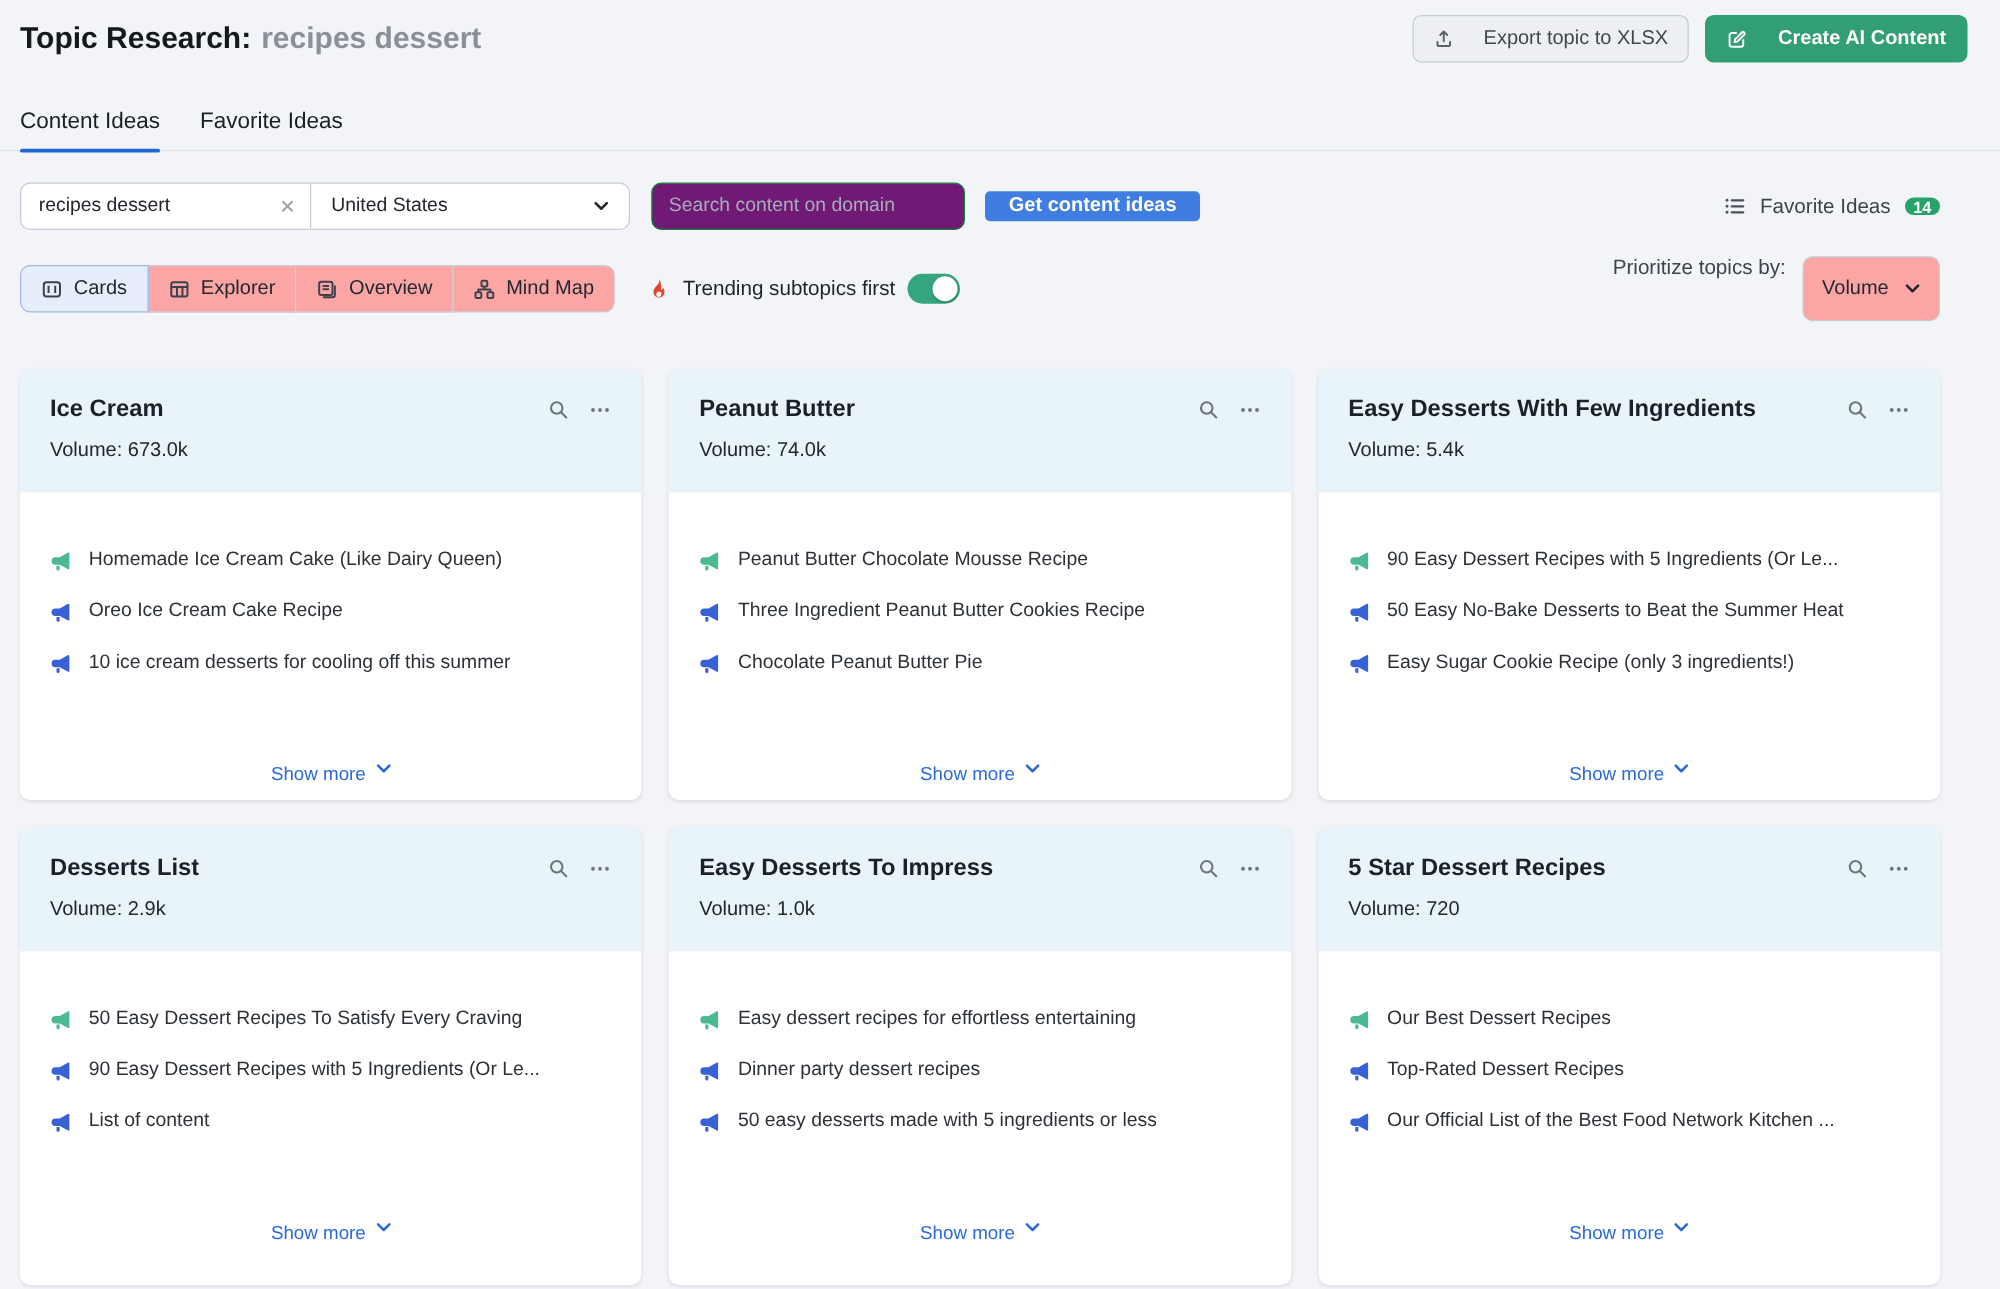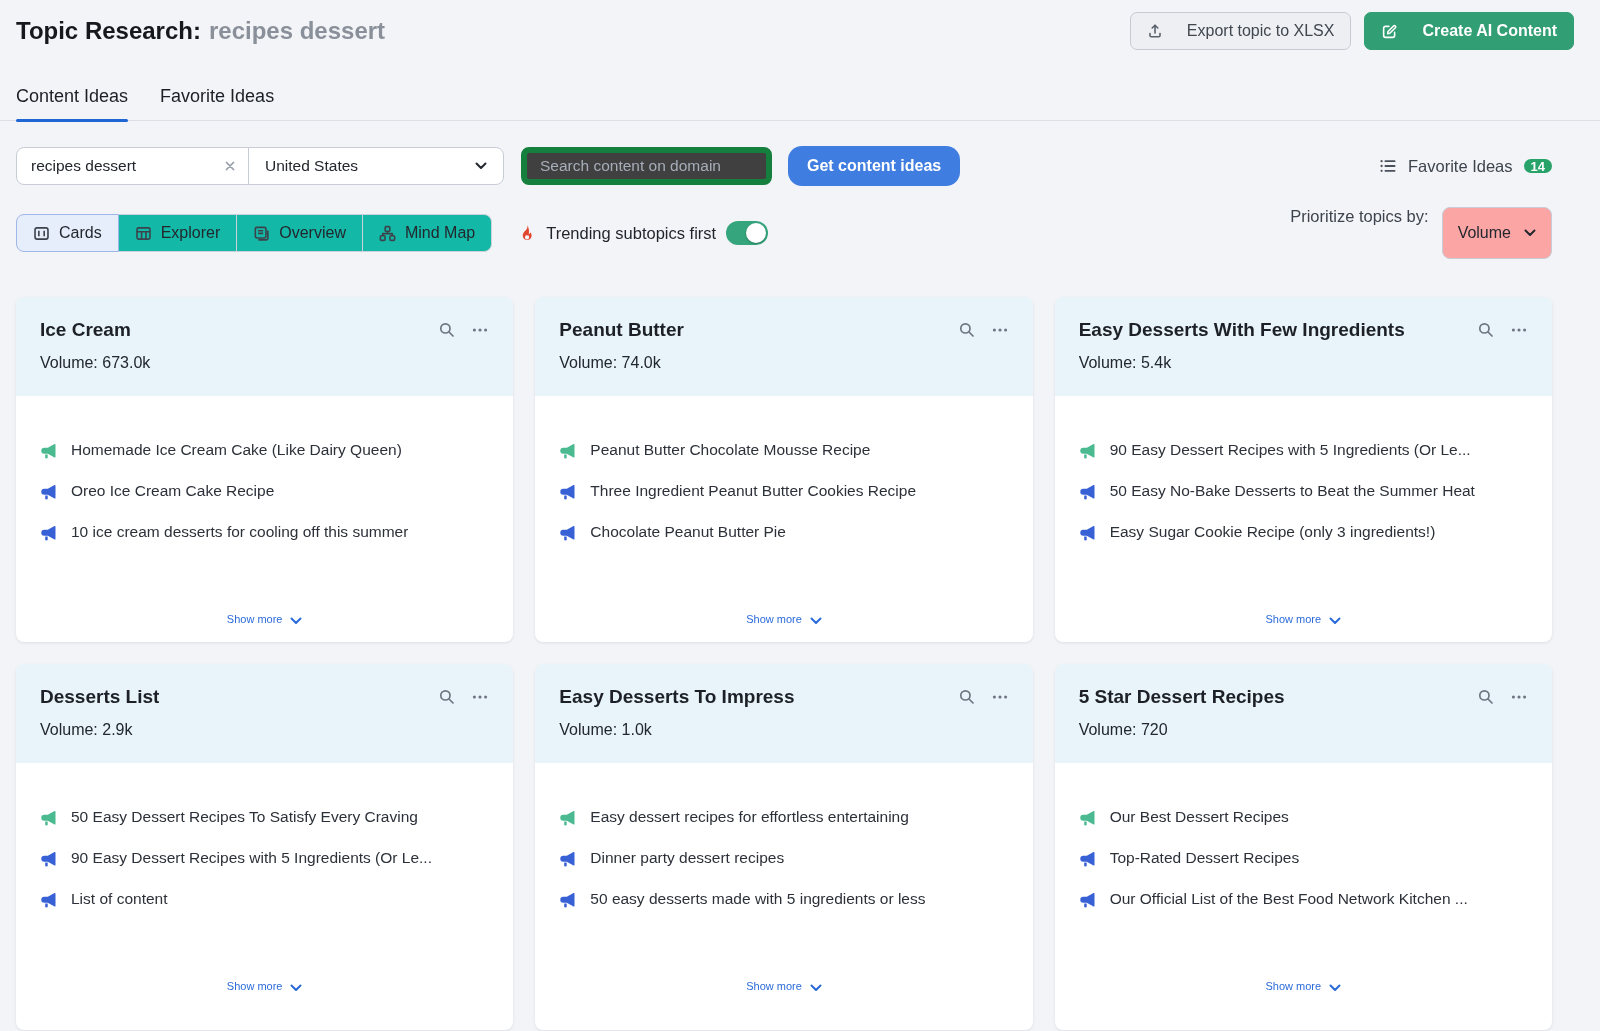--- a/index.html
+++ b/index.html
@@ -29,33 +29,33 @@
   .tab.active::after { content:""; position:absolute; left:0; right:0; bottom:-2px; height:3px;
                        background:#1f66d5; border-radius:2px; }
 
   
   .filter-row { display:flex; align-items:center; padding:0 48px 0 16px; margin-top:25px; }
   .query-group { display:flex; height:38px; background:#fff; border:1px solid #c7ccd6; border-radius:8px; overflow:hidden; }
   .query-input { display:flex; align-items:center; justify-content:space-between; width:232px;
                  padding:0 12px 0 14px; border-right:1px solid #c7ccd6; font-size:15.5px; color:#22262c; cursor:text; }
   .country-select { display:flex; align-items:center; justify-content:space-between; width:254px;
                     padding:0 16px; font-size:15.5px; color:#22262c; cursor:pointer; }
-  .domain-input { margin-left:17px; width:251px; height:38px; background:#404040; border:6px solid #15803d;
+  .domain-input { margin-left:17px; width:251px; height:38px; background:#701a75; border:1px solid #15803d;
                   border-radius:8px; display:flex; align-items:center; padding:0 13px;
                   color:#a6adb9; font-size:15.5px; cursor:text; }
-  .get-ideas-btn { margin-left:16px; height:40px; padding:0 19px; background:#3f7de0; color:#fff;
-                   border:none; border-radius:14px; font-size:16px; font-weight:600; cursor:pointer; }
+  .get-ideas-btn { margin-left:16px; height:24px; padding:0 19px; background:#3f7de0; color:#fff;
+                   border:none; border-radius:4px; font-size:16px; font-weight:600; cursor:pointer; }
   .fav-ideas { margin-left:auto; display:flex; align-items:center; gap:11px; font-size:16.5px; color:#3e444d; cursor:pointer; }
   .badge { background:#27a36a; color:#fff; border-radius:999px; height:14px; min-width:27px; padding:0 7px;
            font-size:13px; font-weight:700; display:flex; align-items:center; justify-content:center; }
 
   
   .view-row { display:flex; align-items:center; padding:0 48px 0 16px; margin-top:21px; }
   .segmented { display:flex; }
-  .segment { display:flex; align-items:center; gap:9px; height:38px; padding:0 16px; background:#14b8a6;
+  .segment { display:flex; align-items:center; gap:9px; height:38px; padding:0 16px; background:#fca5a5;
              border:1px solid #ccd0d9; margin-left:-1px; font-size:16px; color:#23272e; cursor:pointer; }
   .segment:first-child { border-radius:8px 0 0 8px; margin-left:0; }
   .segment:last-child { border-radius:0 8px 8px 0; }
   .segment.active { background:#e7eefb; border-color:#9fb6e8; z-index:1; }
   .segment .seg-icon { color:#3c424b; }
   .trending { display:flex; align-items:center; gap:10px; margin-left:26px; font-size:16.5px; color:#1f242b; }
   .toggle { width:42px; height:24px; border-radius:12px; background:#35a57d; position:relative; cursor:pointer; }
   .toggle .knob { position:absolute; top:2px; right:2px; width:20px; height:20px; border-radius:50%;
                   background:#fff; box-shadow:0 1px 2px rgba(0,0,0,.25); }
   .prioritize { margin-left:auto; display:flex; align-items:flex-start; gap:13px; font-size:16.5px; color:#3e444d; }
@@ -73,22 +73,22 @@
   .card-actions { display:flex; align-items:center; gap:15px; color:#6f7580; }
   .icon-btn { cursor:pointer; display:flex; }
   .card-volume { margin-top:13px; font-size:16px; color:#23272e; }
   .card-body { flex:1; display:flex; flex-direction:column; padding:44px 24px 22px; }
   .headline { display:flex; align-items:flex-start; gap:13px; margin-bottom:21px; font-size:15.5px;
               line-height:20px; color:#2c3139; white-space:nowrap; overflow:hidden; cursor:pointer; }
   .headline-text { overflow:hidden; }
   .mega { flex:0 0 auto; margin-top:1px; }
   .mega.green { color:#4cba90; }
   .mega.blue  { color:#3961d6; }
-  .show-more { margin-top:50px; align-self:center; display:flex; align-items:flex-end; gap:8px;
-               color:#2b6bd9; font-size:11px; cursor:pointer; }
+  .show-more { margin-top:50px; align-self:center; display:flex; align-items:flex-start; gap:8px;
+               color:#2b6bd9; font-size:15px; cursor:pointer; }
 </style>
 </head>
 <body>
 
 <div class="topbar">
   <div class="page-title">
     <span>Topic Research:</span>
     <span class="query-part">recipes dessert</span>
   </div>
   <div class="top-actions">

